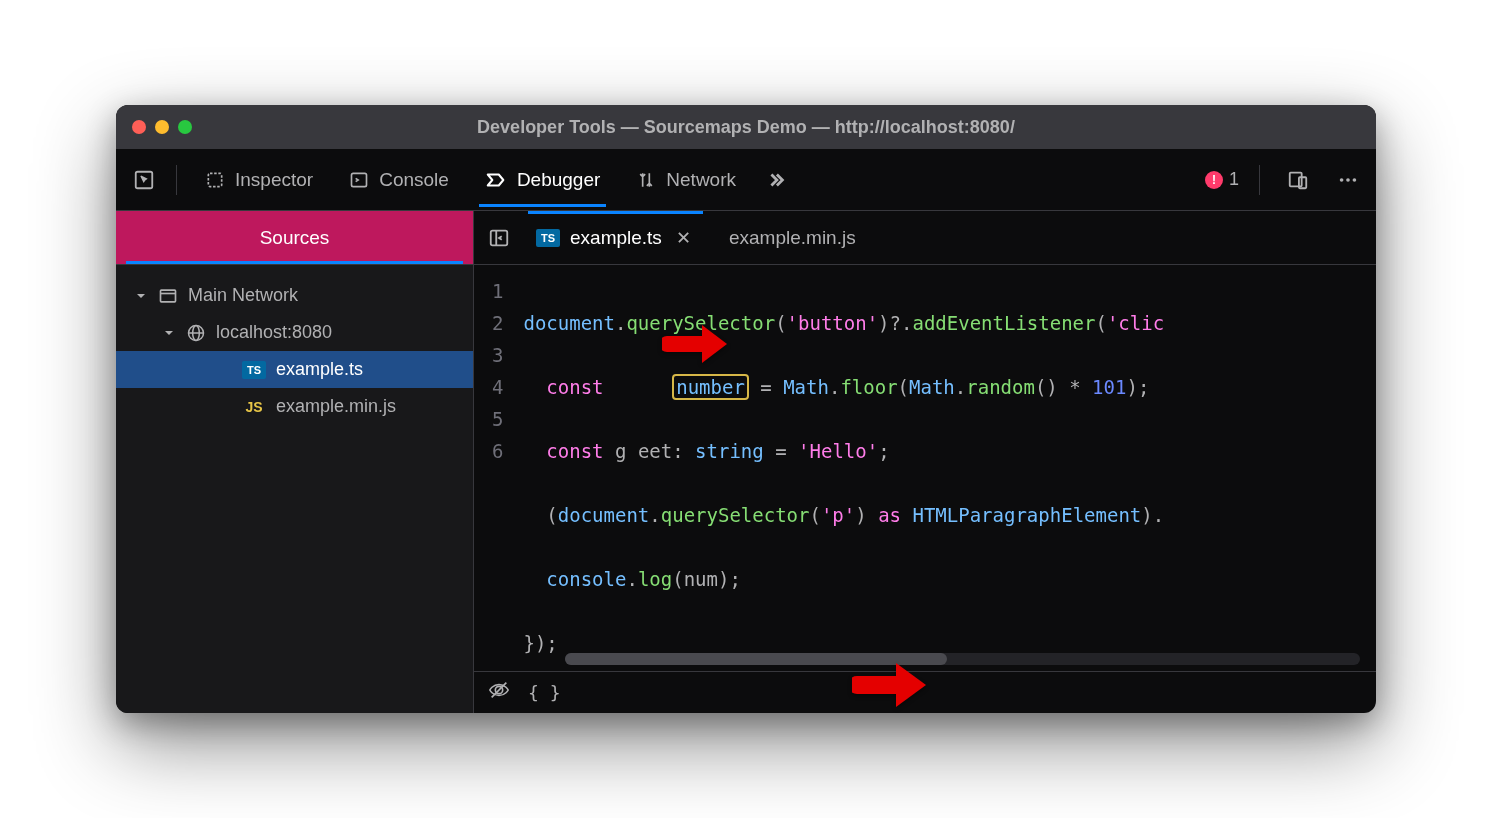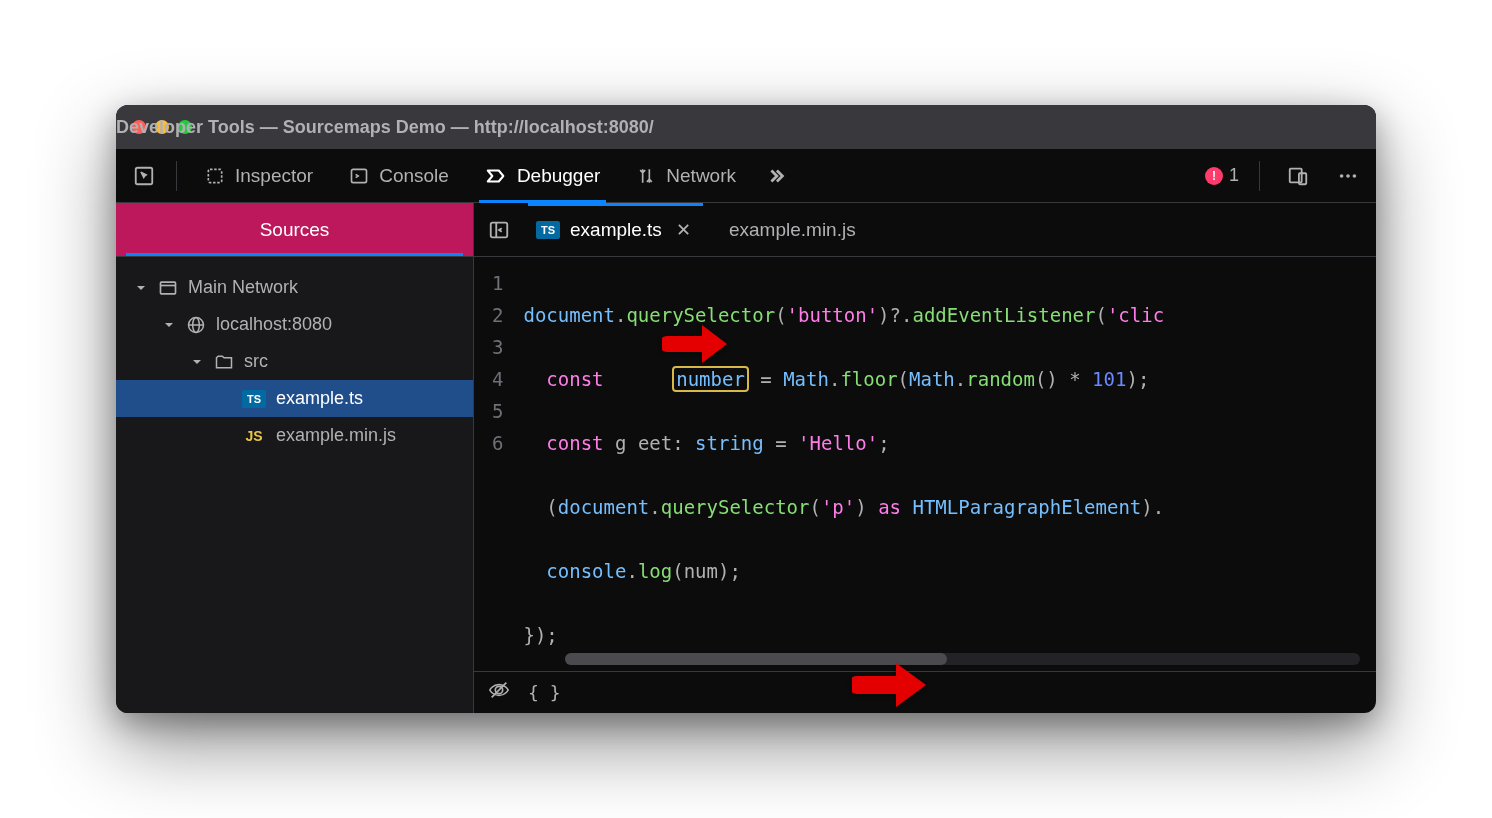--- a/index.html
+++ b/index.html
@@ -25,26 +25,26 @@
   padding: 0 16px;
   position: relative;
   flex-shrink: 0;
 }
 .traffic { display: flex; gap: 9px; }
 .traffic .dot { width: 14px; height: 14px; border-radius: 50%; }
 .dot.red { background: #ff5f57; }
 .dot.yellow { background: #febc2e; }
 .dot.green { background: #28c840; }
 .title-text {
-  position: absolute; left: 0; right: 0; 
+  position: absolute; left: 0; right: 0; text-align: center;
   color: #b1b1b3; font-size: 18px; font-weight: 600;
   pointer-events: none;
 }
 .toolbar {
-  height: 54px;
+  height: 62px;
   background: #0c0c0d;
   border-bottom: 1px solid #38383d;
   display: flex; align-items: center;
   padding: 0 10px;
   flex-shrink: 0;
   gap: 8px;
 }
 .tool-icon {
   width: 36px; height: 36px;
   display: flex; align-items: center; justify-content: center;
@@ -243,33 +243,20 @@
             </span>
           <span class="tree-icon">
               <svg width="20" height="20" viewBox="0 0 24 24" fill="none" stroke="currentColor" stroke-width="1.8">
                 <circle cx="12" cy="12" r="9"></circle>
                 <ellipse cx="12" cy="12" rx="4" ry="9"></ellipse>
                 <line x1="3" y1="12" x2="21" y2="12"></line>
               </svg>
             </span>
           <span>localhost:8080</span>
         </div>
-        <div class="tree-row indent-3">
-          <span class="twisty">
-              <svg viewBox="0 0 10 10" fill="currentColor">
-                <path d="M1 3l4 4 4-4z"></path>
-              </svg>
-            </span>
-          <span class="tree-icon">
-              <svg width="20" height="20" viewBox="0 0 24 24" fill="none" stroke="currentColor" stroke-width="1.8">
-                <path d="M3 7l2-2h5l2 2h9v12H3z"></path>
-              </svg>
-            </span>
-          <span>src</span>
-        </div>
         <div class="tree-row indent-4 selected">
           <span style="width:14px"></span>
           <span class="ts-badge">TS</span>
           <span>example.ts</span>
         </div>
         <div class="tree-row indent-4">
           <span style="width:14px"></span>
           <span class="js-badge">JS</span>
           <span>example.min.js</span>
         </div>

